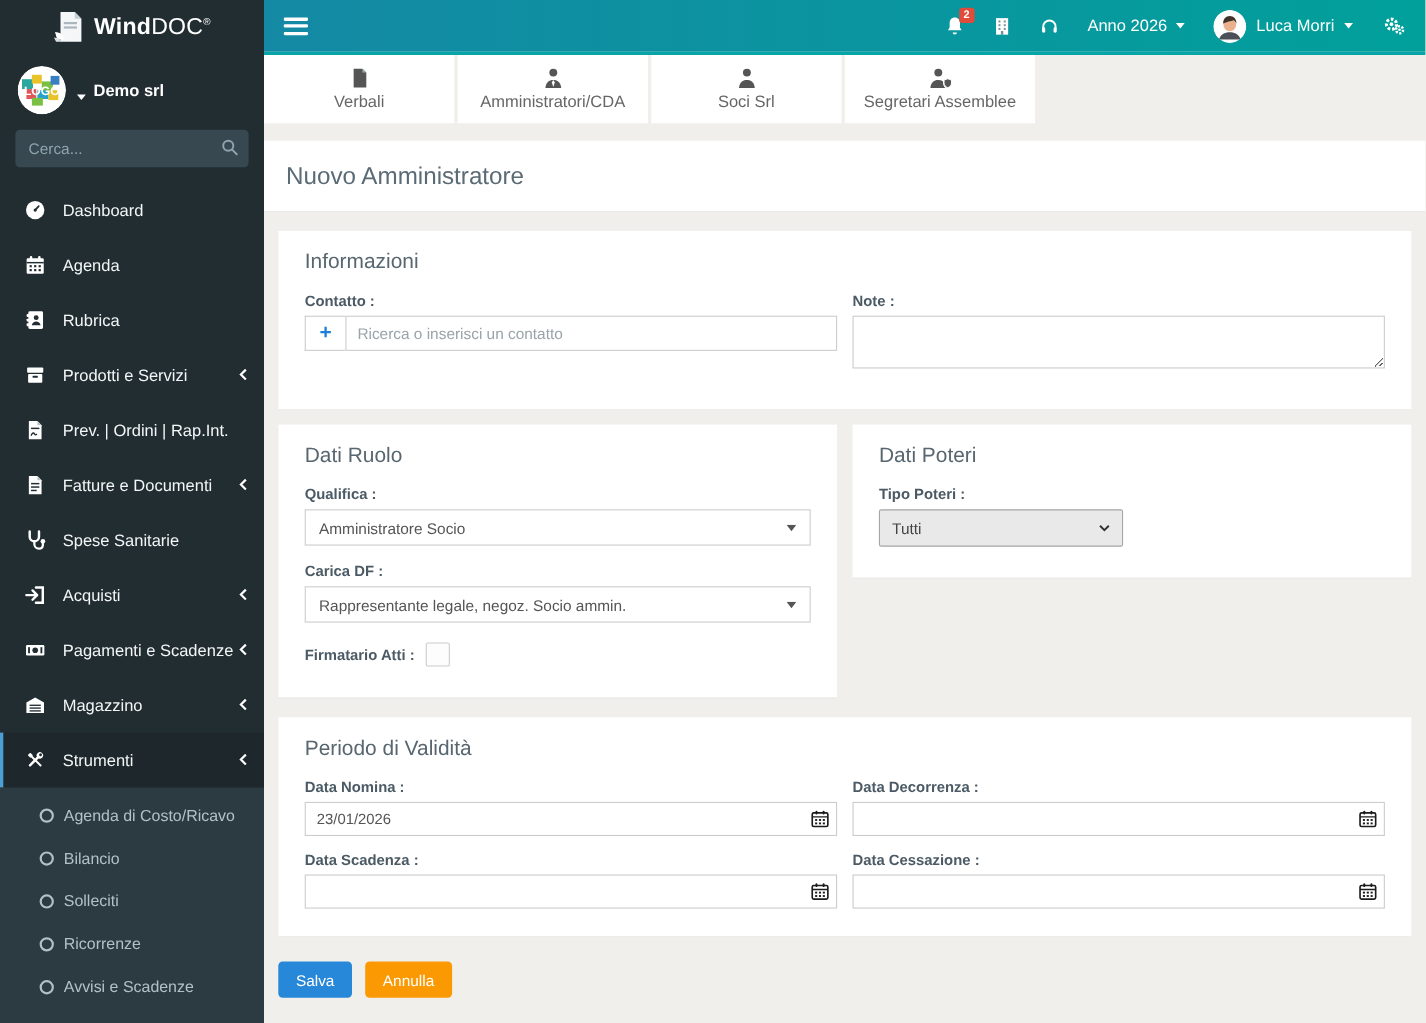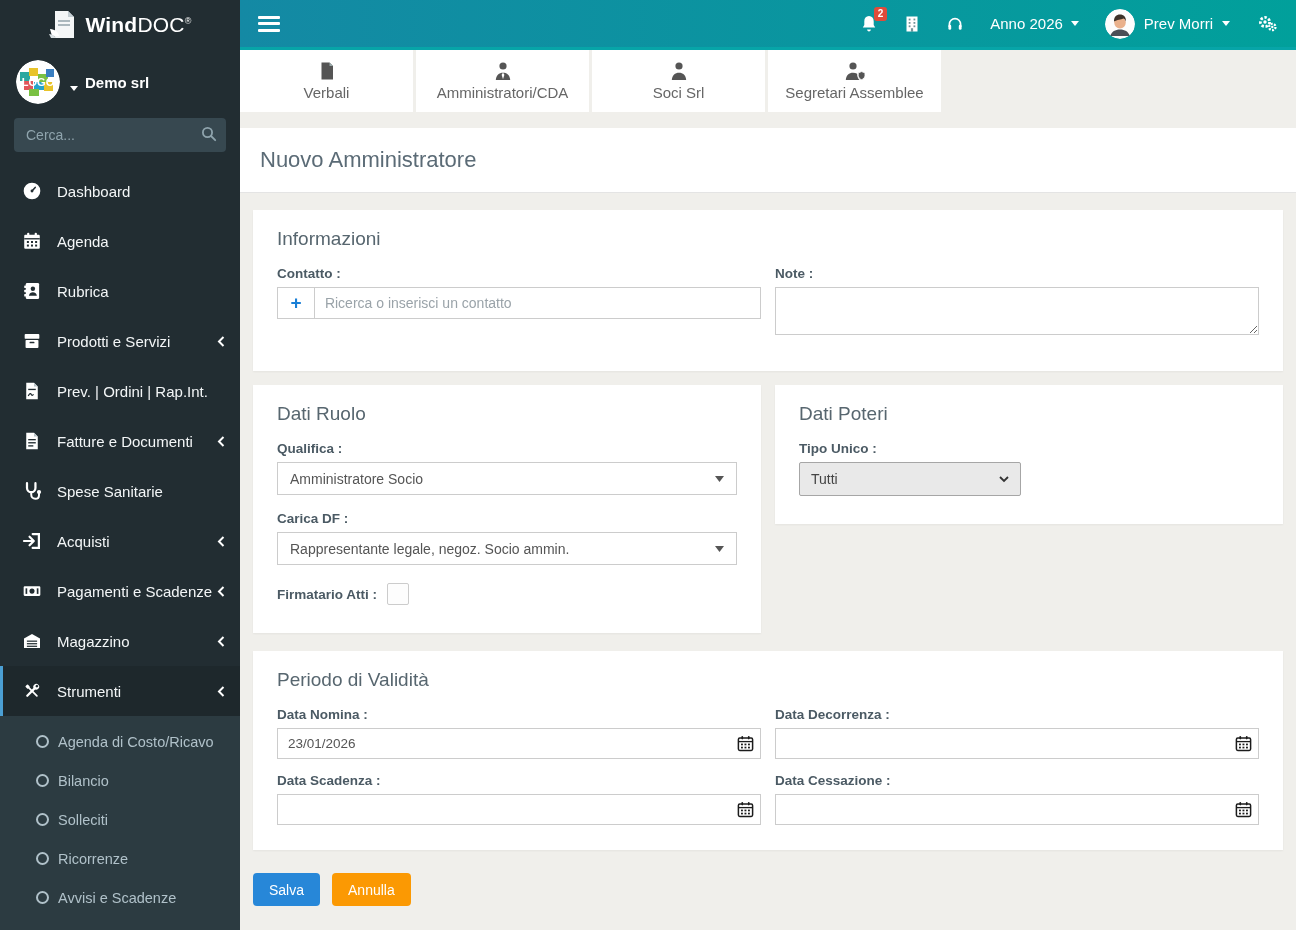--- a/index.html
+++ b/index.html
@@ -337,21 +337,21 @@
                 <circle cx="15" cy="15" r="15"></circle>
               </clipPath>
             </defs>
           <g clip-path="url(#av)">
             <circle cx="15" cy="15" r="15" fill="#fdfdfd"></circle>
             <circle cx="15" cy="13.6" r="5.8" fill="#eab18c"></circle>
             <path d="M9 12.6c-.2-4.4 2.4-7 6-7s6.2 2.6 6 7c-.8-2.2-1.8-3-2.8-3.2-2 1.2-6.2 1-9.2 3.2z" fill="#3e3229"></path>
             <path d="M5.2 27c1.4-4.6 5-6.6 9.8-6.6s8.4 2 9.8 6.6z" fill="#4b4f57"></path>
           </g>
         </svg>
-        <span>Prev Morri</span>
+        <span>Luca Morri</span>
         <span class="caret-down"></span>
       </div>
       <div class="tb-icon">
         <svg width="22" height="19" viewBox="0 0 22 19">
             <circle cx="9" cy="8" r="4.6" fill="none" stroke="#fff" stroke-width="2.8" stroke-dasharray="2.4 1.7"></circle>
             <circle cx="9" cy="8" r="1.7" fill="#fff"></circle>
             <circle cx="16.3" cy="13" r="3.2" fill="none" stroke="#fff" stroke-width="2.3" stroke-dasharray="1.9 1.4"></circle>
             <circle cx="16.3" cy="13" r="1.2" fill="#fff"></circle>
           </svg>
       </div>
@@ -438,21 +438,21 @@
           </div>
         </div>
         <div class="firm-row">
           <label class="flabel">Firmatario Atti :</label>
           <div class="checkbox" role="checkbox" aria-checked="false"></div>
         </div>
       </section>
 
       <section class="card card-poteri">
         <h2>Dati Poteri</h2>
-        <label class="flabel">Tipo Unico :</label>
+        <label class="flabel">Tipo Poteri :</label>
         <div class="native-sel">
           <span>Tutti</span>
           <svg width="10" height="7" viewBox="0 0 10 7">
               <path d="M1 1l4 4 4-4" stroke="#333" stroke-width="1.8" fill="none"></path>
             </svg>
         </div>
       </section>
     </div>
 
     <section class="card card-periodo">

